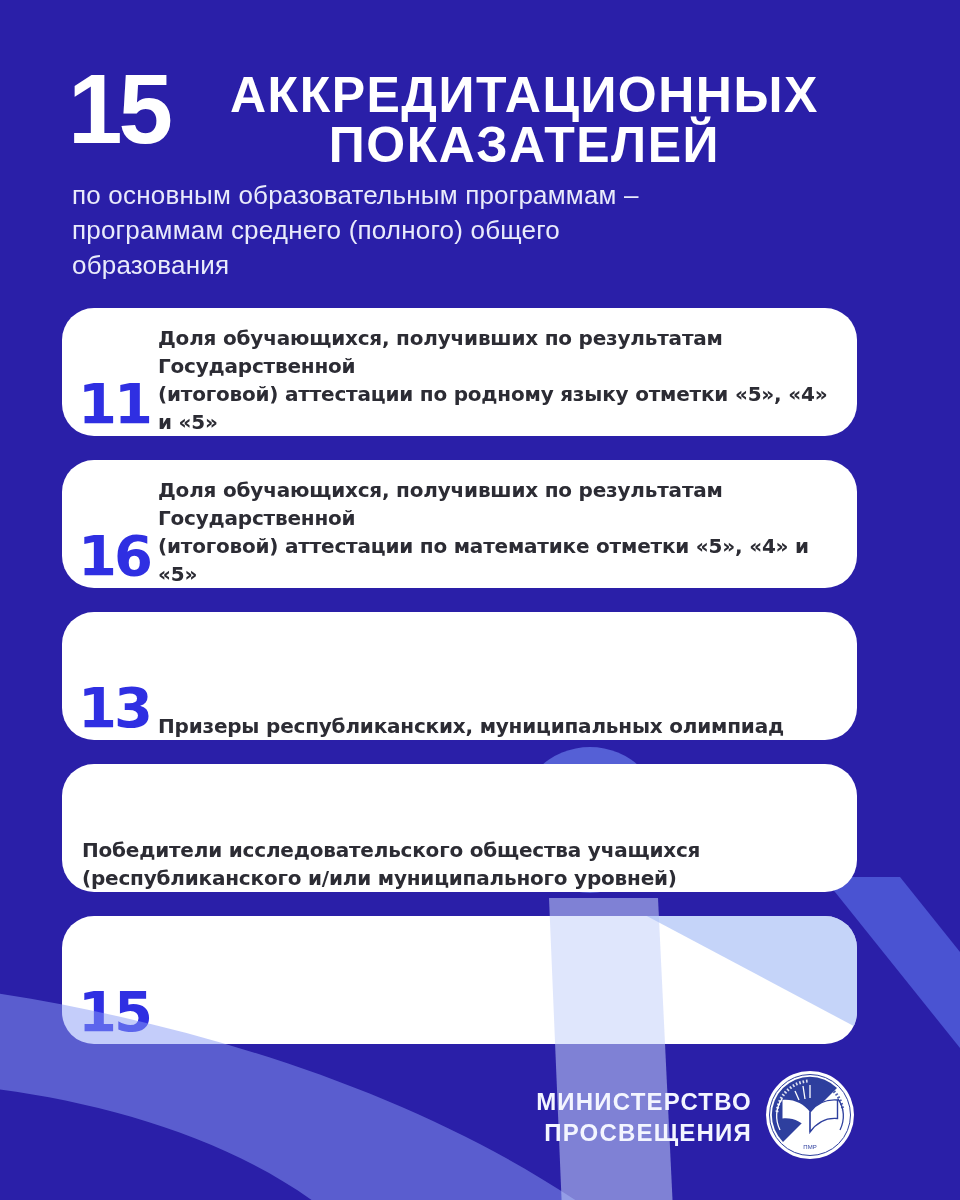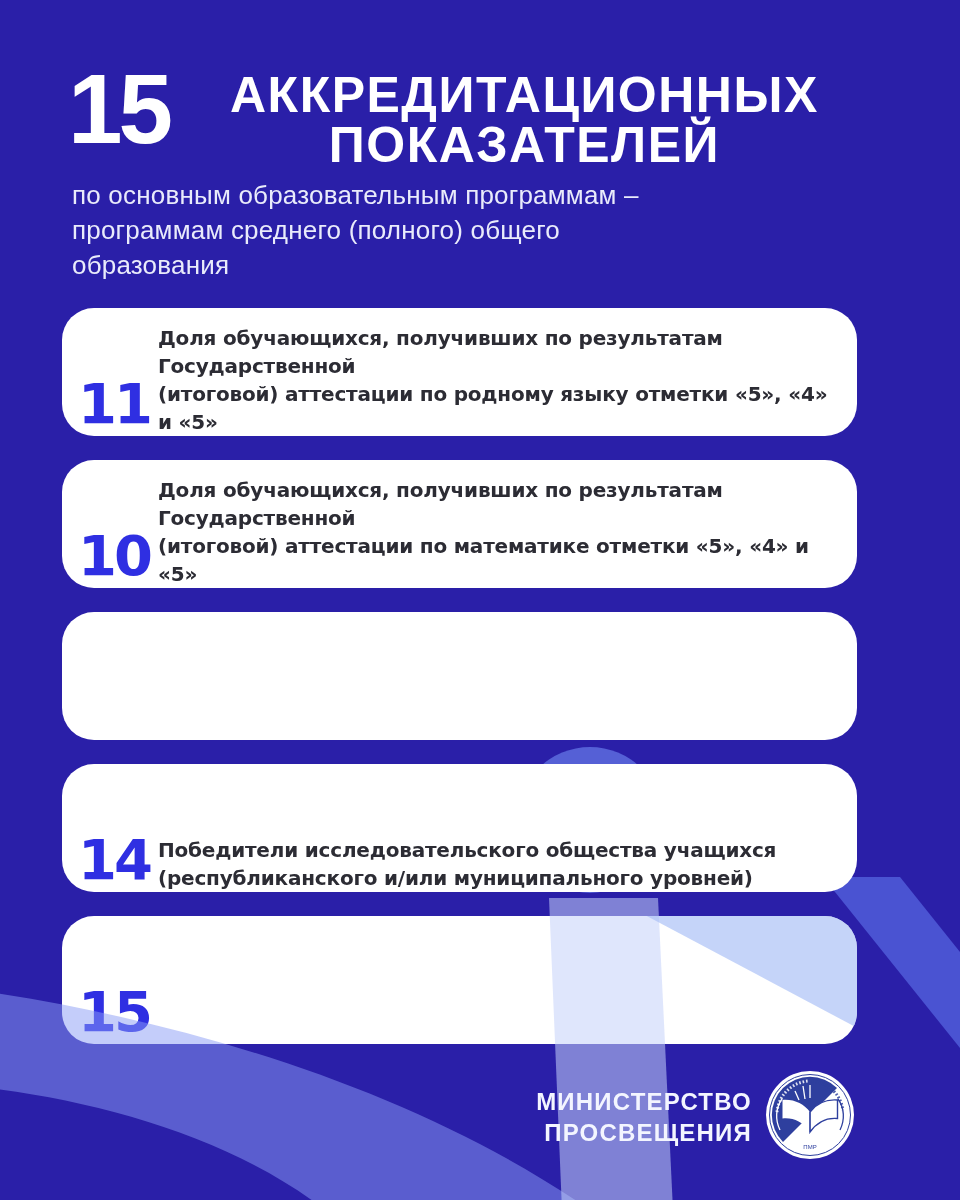--- a/index.html
+++ b/index.html
@@ -80,28 +80,29 @@
 программам среднего (полного) общего
 образования</div>
 
 <div class="cards">
   <div class="card">
     <div class="card-number">11</div>
     <div class="card-text">Доля обучающихся, получивших по результатам Государственной
 (итоговой) аттестации по родному языку отметки «5», «4» и «5»</div>
   </div>
   <div class="card">
-    <div class="card-number">10</div>
+    <div class="card-number">16</div>
     <div class="card-text">Доля обучающихся, получивших по результатам Государственной
 (итоговой) аттестации по математике отметки «5», «4» и «5»</div>
   </div>
   <div class="card">
+    <div class="card-number">13</div>
+    <div class="card-text">Призеры республиканских, муниципальных олимпиад</div>
   </div>
   <div class="card">
-    <div class="card-number">14</div>
     <div class="card-text">Победители исследовательского общества учащихся
 (республиканского и/или муниципального уровней)</div>
   </div>
   <div class="card">
     <div class="card-number">15</div>
   </div>
 </div>
 
 <svg class="decor decor-front" viewBox="0 0 960 1200" aria-hidden="true">
   <defs>

